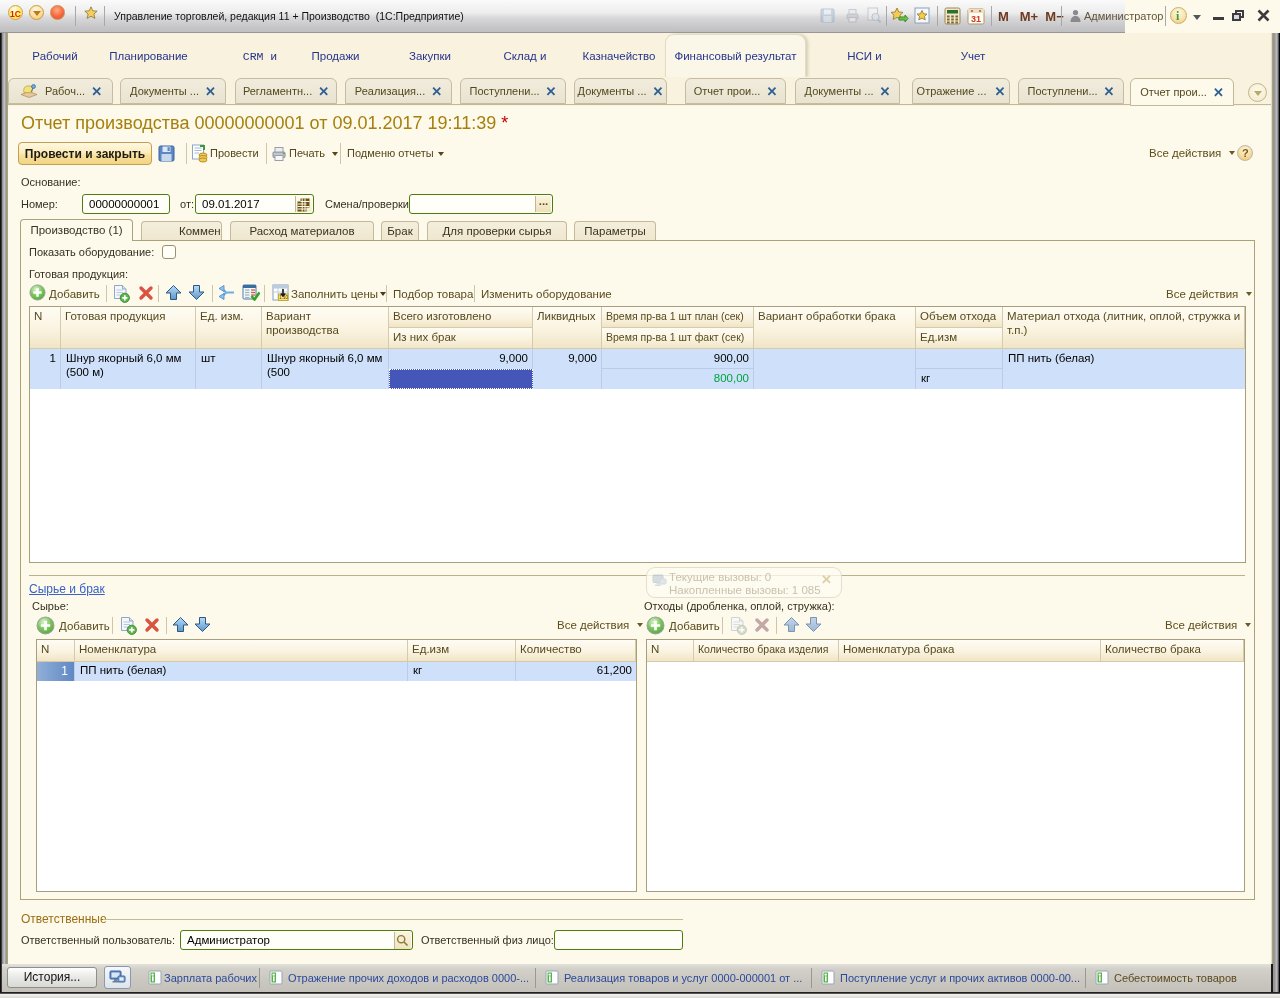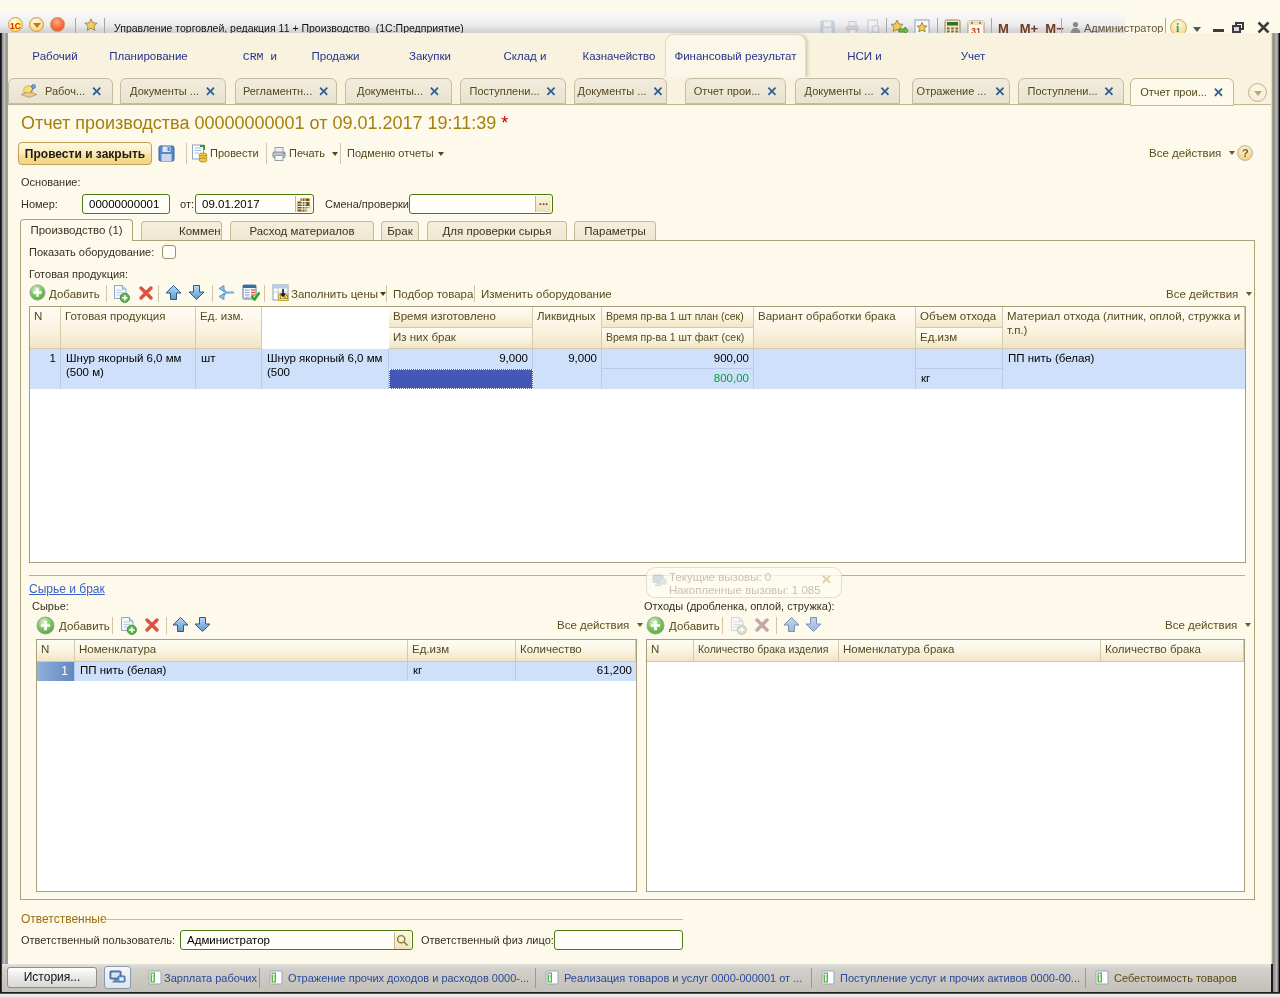--- a/index.html
+++ b/index.html
@@ -1,20 +1,20 @@
 <!DOCTYPE html>
 <html><head>
 <meta charset="utf-8">
 <style>
 * { margin:0; padding:0; box-sizing:border-box; }
 html,body { width:1280px; height:998px; overflow:hidden; }
 body { font-family:"Liberation Sans", sans-serif; font-size:12px; position:relative; background:#FDF9EB; }
 .abs { position:absolute; }
 
-#titlebar { left:0; top:12px; width:1125px; height:33px;
+#titlebar { left:0; top:0; width:1125px; height:33px;
   background:linear-gradient(#FAFAFA 0%, #EDEDEE 40%, #D9D9DB 55%, #C6C6C9 85%, #BFBFC2 100%);
   border-bottom:1px solid #97979B; }
 #borderL { left:0; top:33px; width:8px; height:960px;
   background:linear-gradient(90deg, #000 0%, #2E2E2E 17%, #8F8F93 30%, #C4C4C7 55%, #8E8E92 78%, #A8A379 85%, #ABA66F 100%); }
 #borderR { left:1271px; top:33px; width:9px; height:960px;
   background:linear-gradient(90deg, #FEFEF6 0%, #A8A379 16%, #8F8F93 33%, #BBBBBE 62%, #7E7E82 80%, #000 92%, #000 100%); }
 #borderB { left:0; top:992px; width:1280px; height:6px; background:linear-gradient(#1A1A1A 0%, #2E2E2E 22%, #F5F4F0 38%, #E6E4DE 70%, #DCDAD4 100%); }
 
 #sectionbar { left:8px; top:33px; width:1263px; height:44px; background:#F8F2DF; }
 .sec { position:absolute; top:12px; color:#26348C; text-align:center; font-size:11.5px; line-height:23px; white-space:pre-line; }
@@ -176,21 +176,21 @@
     </div>
   <div class="dtab" style="left:112px;width:106px;">
       <span>Документы ...</span>
       <span class="x">✕</span>
     </div>
   <div class="dtab" style="left:227px;width:102px;">
       <span>Регламентн...</span>
       <span class="x">✕</span>
     </div>
   <div class="dtab" style="left:337px;width:107px;">
-      <span>Документы...</span>
+      <span>Реализация...</span>
       <span class="x">✕</span>
     </div>
   <div class="dtab" style="left:452px;width:106px;">
       <span>Поступлени...</span>
       <span class="x">✕</span>
     </div>
   <div class="dtab" style="left:566px;width:93px;">
       <span>Документы ...</span>
       <span class="x">✕</span>
     </div>
@@ -378,21 +378,22 @@
   <div class="abs tlbl" style="left:393px;top:288px;">Подбор товара</div>
   <div class="tsep" style="left:474px;top:285px;height:17px;"></div>
   <div class="abs tlbl" style="left:481px;top:288px;">Изменить оборудование</div>
 </div>
 <div class="vaction" style="left:1166px;top:288px;">Все действия <span class="caret" style="border-top-color:#6A5A28;"></span></div>
 
 <div class="tbl" id="maintable" style="left:29px;top:306px;width:1217px;height:257px;">
   <div class="th" style="left:0;top:0;width:31px;height:42px;">N</div>
   <div class="th" style="left:31px;top:0;width:135px;height:42px;">Готовая продукция</div>
   <div class="th" style="left:166px;top:0;width:66px;height:42px;">Ед. изм.</div>
-  <div class="th" style="left:359px;top:0;width:144px;height:21px;">Время изготовлено</div>
+  <div class="th" style="left:232px;top:0;width:127px;height:42px;">Вариант производства</div>
+  <div class="th" style="left:359px;top:0;width:144px;height:21px;">Всего изготовлено</div>
   <div class="th" style="left:359px;top:21px;width:144px;height:21px;">Из них брак</div>
   <div class="th" style="left:503px;top:0;width:69px;height:42px;">Ликвидных</div>
   <div class="th" style="left:572px;top:0;width:152px;height:21px;font-size:10.5px;white-space:nowrap;">Время пр-ва 1 шт план (сек)</div>
   <div class="th" style="left:572px;top:21px;width:152px;height:21px;font-size:10.5px;white-space:nowrap;">Время пр-ва 1 шт факт (сек)</div>
   <div class="th" style="left:724px;top:0;width:162px;height:42px;">Вариант обработки брака</div>
   <div class="th" style="left:886px;top:0;width:87px;height:21px;">Объем отхода</div>
   <div class="th" style="left:886px;top:21px;width:87px;height:21px;">Ед.изм</div>
   <div class="th" style="left:973px;top:0;width:242px;height:42px;">Материал отхода (литник, оплой, стружка и т.п.)</div>
 
   <div class="abs rowblue" style="left:0;top:42px;width:1215px;height:40px;"></div>

